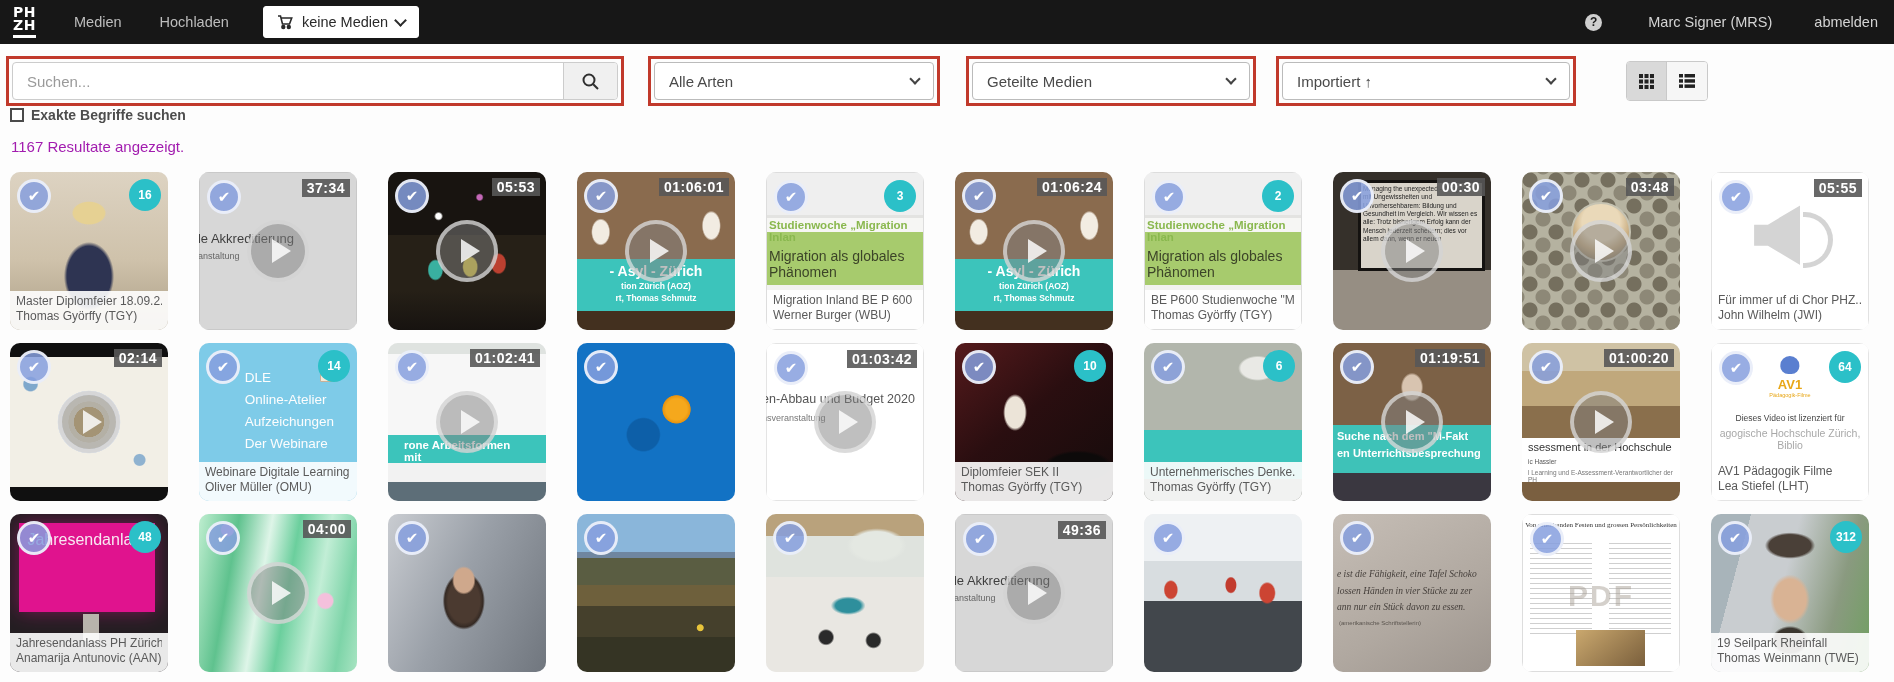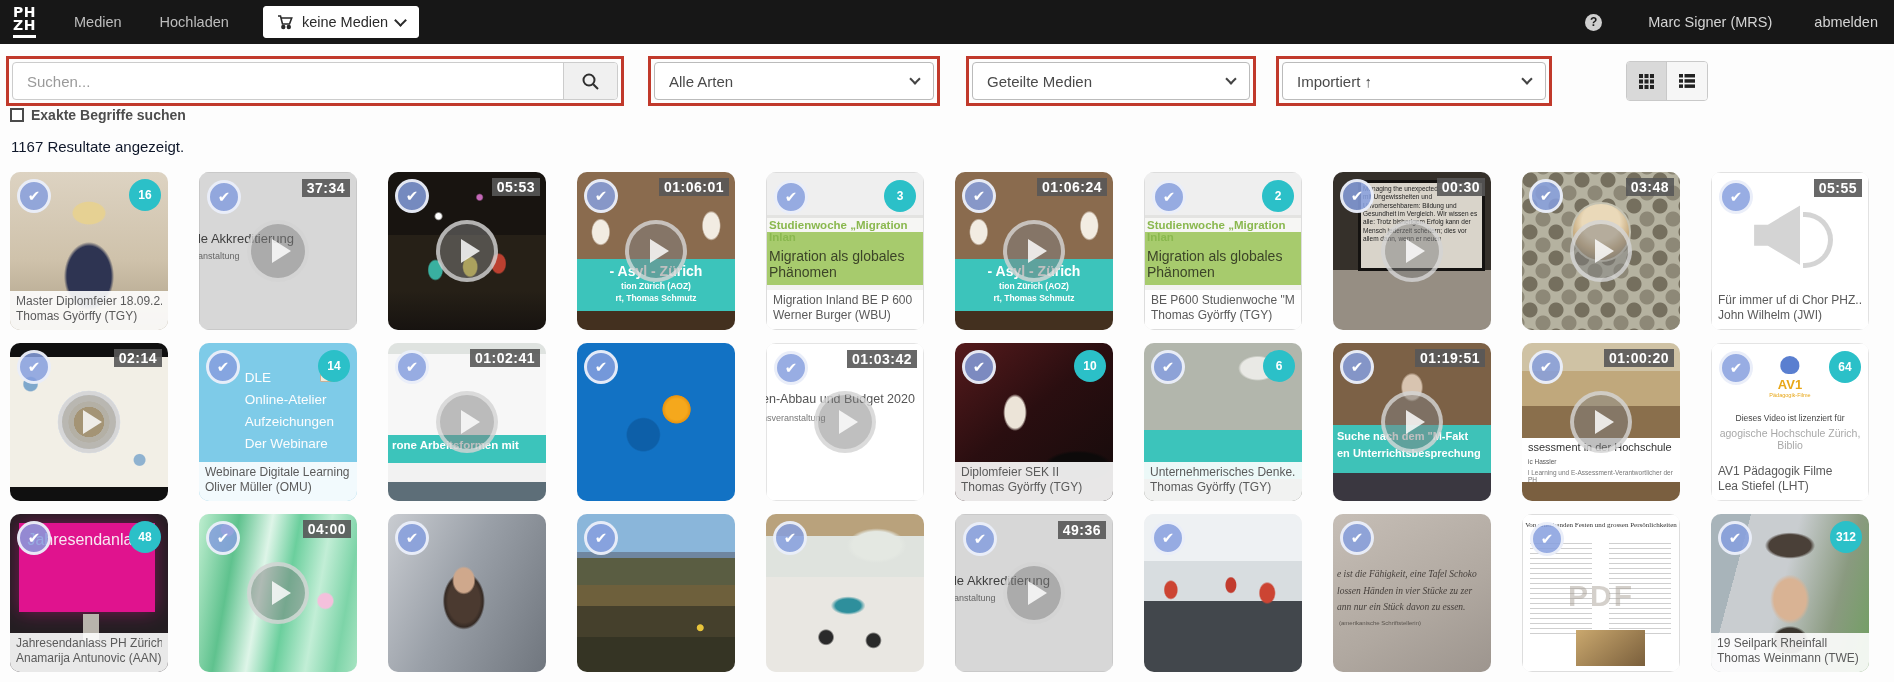--- a/index.html
+++ b/index.html
@@ -20,39 +20,39 @@
     font-size:12px; font-weight:bold; display:flex; align-items:center; justify-content:center; cursor:pointer; }
   .user-name { color:#d4d4d4; font-size:14.5px; margin:0 42px 0 46px; cursor:pointer; }
   .logout { color:#d4d4d4; font-size:14.5px; margin-right:16px; cursor:pointer; }
 
   
   .toolbar { position:relative; height:62px; background:#fdfdfd; }
   .red-box { position:absolute; top:12px; height:50px; border:3px solid #c1392b; padding:3px; }
   .rb-search { left:6px;  width:618px; }
   .rb-dd1    { left:648px; width:292px; }
   .rb-dd2    { left:966px; width:290px; }
-  .rb-dd3    { left:1276px; width:276px; }
+  .rb-dd3    { left:1276px; width:300px; }
   .search-box { display:flex; height:100%; background:#fff; border:1px solid #ccc; border-radius:4px; overflow:hidden; }
   .search-box input { flex:1; border:none; outline:none; font-size:15px; color:#555; padding:0 14px;
     font-family:inherit; background:transparent; }
   .search-box input::placeholder { color:#9a9a9a; }
   .search-btn { width:54px; background:#f0f0f0; border:none; border-left:1px solid #ccc;
     display:flex; align-items:center; justify-content:center; cursor:pointer; }
   .dd { height:100%; background:#fff; border:1px solid #bbb; border-radius:4px; display:flex;
     align-items:center; justify-content:space-between; padding:0 14px; font-size:15px; color:#4a4a4a; cursor:pointer; }
   .dd .chev { border-color:#444; border-width:2px; width:8px; height:8px; }
   .views { position:absolute; left:1626px; top:17px; display:flex; border:1px solid #c9c9c9; border-radius:4px; overflow:hidden; }
   .view-btn { width:40px; height:38px; display:flex; align-items:center; justify-content:center;
     background:#f6f6f6; cursor:pointer; }
   .view-btn.active { background:#d9d9d9; border-right:1px solid #c9c9c9; }
 
   .exact-row { display:flex; align-items:center; gap:7px; margin:1px 0 0 10px; }
   .exact-cb { width:14px; height:14px; border:2px solid #4a4a4a; background:#fff; cursor:pointer; }
   .exact-lbl { font-size:14px; font-weight:bold; color:#4d4d4d; }
-  .results { margin:15px 0 0 11px; font-size:15px; color:#0f172a; }
+  .results { margin:15px 0 0 11px; font-size:15px; color:#a21caf; }
 
   
   .grid { margin:17px 0 0 10px; width:1884px; display:flex; flex-wrap:wrap; column-gap:31px; row-gap:13px; }
   .tile { position:relative; width:158px; height:158px; border-radius:10px; overflow:hidden;
     background:#eee; cursor:pointer; }
   .thumb { position:absolute; inset:0; }
   .ttext { position:absolute; white-space:pre-line; z-index:2; }
 
   .check { position:absolute; z-index:4; top:7px; left:7px; width:34px; height:34px; border-radius:50%;
     background:rgba(134,159,222,0.85); border:3px solid rgba(255,255,255,0.8); color:#fff;
@@ -121,21 +121,21 @@
   .thumb-dle { background:#7ecbe8; }
   .t-dle { left:29%; top:15%; color:#fdfdfd; font-size:13.5px; line-height:1.65; }
   .t-palette { right:7%; top:9%; width:26px; height:25px; border-radius:50% 50% 50% 6%;
     border:1px solid #c8b098; background:
     radial-gradient(circle 3px at 28% 32%, #d84040 0 60%, transparent 70%),
     radial-gradient(circle 3px at 60% 24%, #3858c8 0 60%, transparent 70%),
     radial-gradient(circle 3px at 70% 62%, #38a048 0 60%, transparent 70%),
     radial-gradient(circle 3px at 40% 66%, #e8c030 0 60%, transparent 70%), #f6ead9; }
   .thumb-webshot { background:linear-gradient(180deg,#dfe3e0 0 7%, #f7f7f7 7% 58%, #3cc4bb 58% 76%,
     #f2f2f2 76% 88%, #5d6e78 88%); }
-  .t-banner-web { left:0; right:0; top:61%; padding:0 4px; color:#fff; font-weight:bold; font-size:11.5px; }
+  .t-banner-web { left:0; right:0; top:61%; padding:0 16px; color:#fff; font-weight:bold; font-size:11.5px; }
   .thumb-blueorange { background:
     radial-gradient(circle 25px at 63% 42%, #f5a81c 0 42%, #e8930f 55%, transparent 58%),
     radial-gradient(circle 29px at 42% 58%, #0d5fa8 0 55%, transparent 60%), #1272c4; }
   .thumb-whiteslide { background:#fff; border:1px solid #e4e4e4; }
   .t-white1 { left:-5px; top:31%; font-size:12.5px; color:#555; }
   .t-white2 { left:-5px; top:44%; font-size:9px; color:#777; }
   .thumb-pianist { background:
     radial-gradient(ellipse 18px 28px at 38% 44%, #ece4d8 0 55%, transparent 66%),
     radial-gradient(ellipse 48px 22px at 78% 78%, #0d0a0a 0 60%, transparent 72%),
     linear-gradient(140deg,#551a1c 0%,#2a0e10 45%,#140b0b 100%); }

